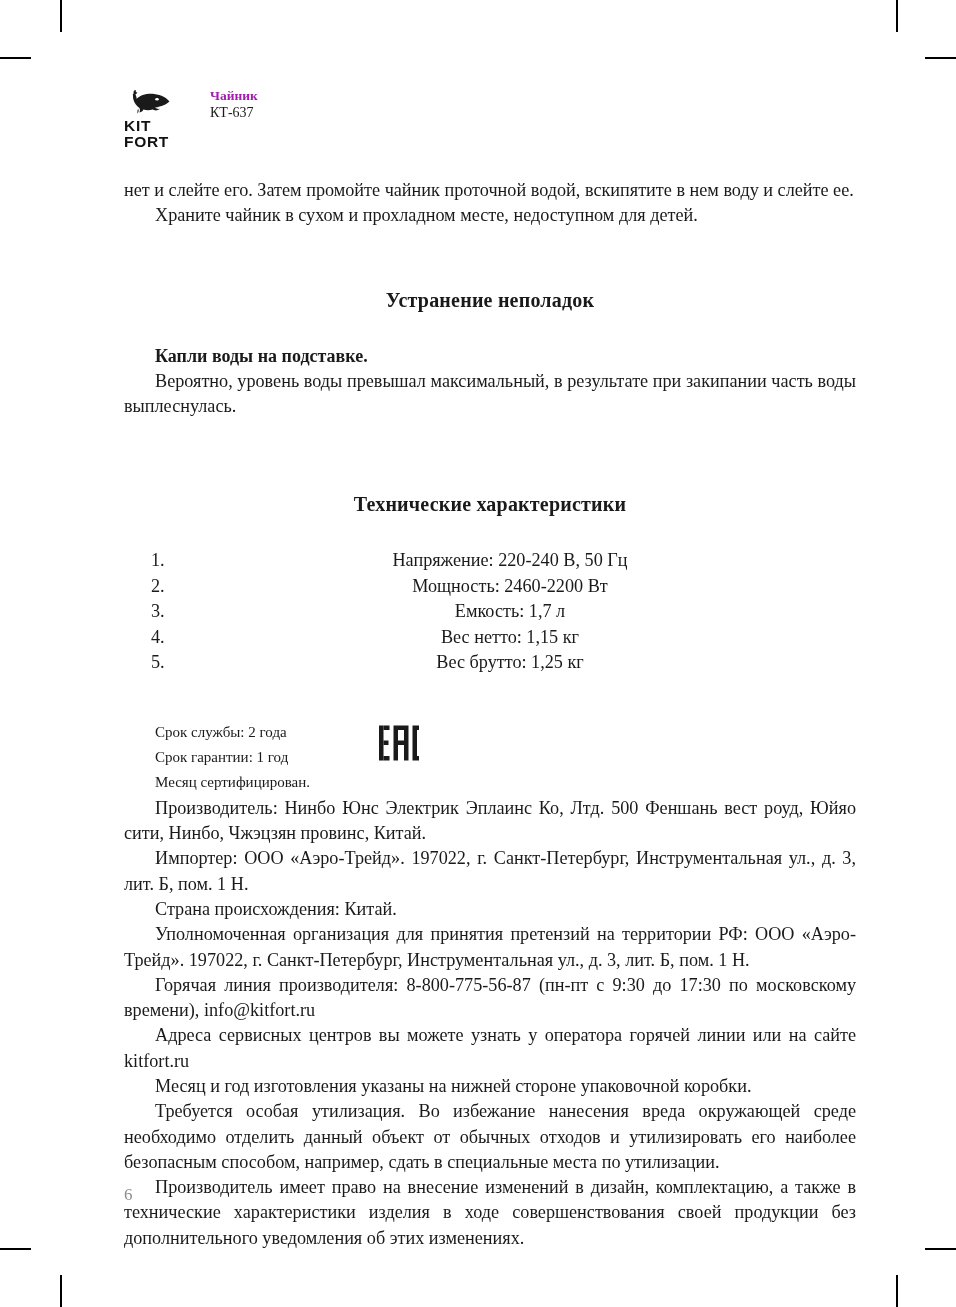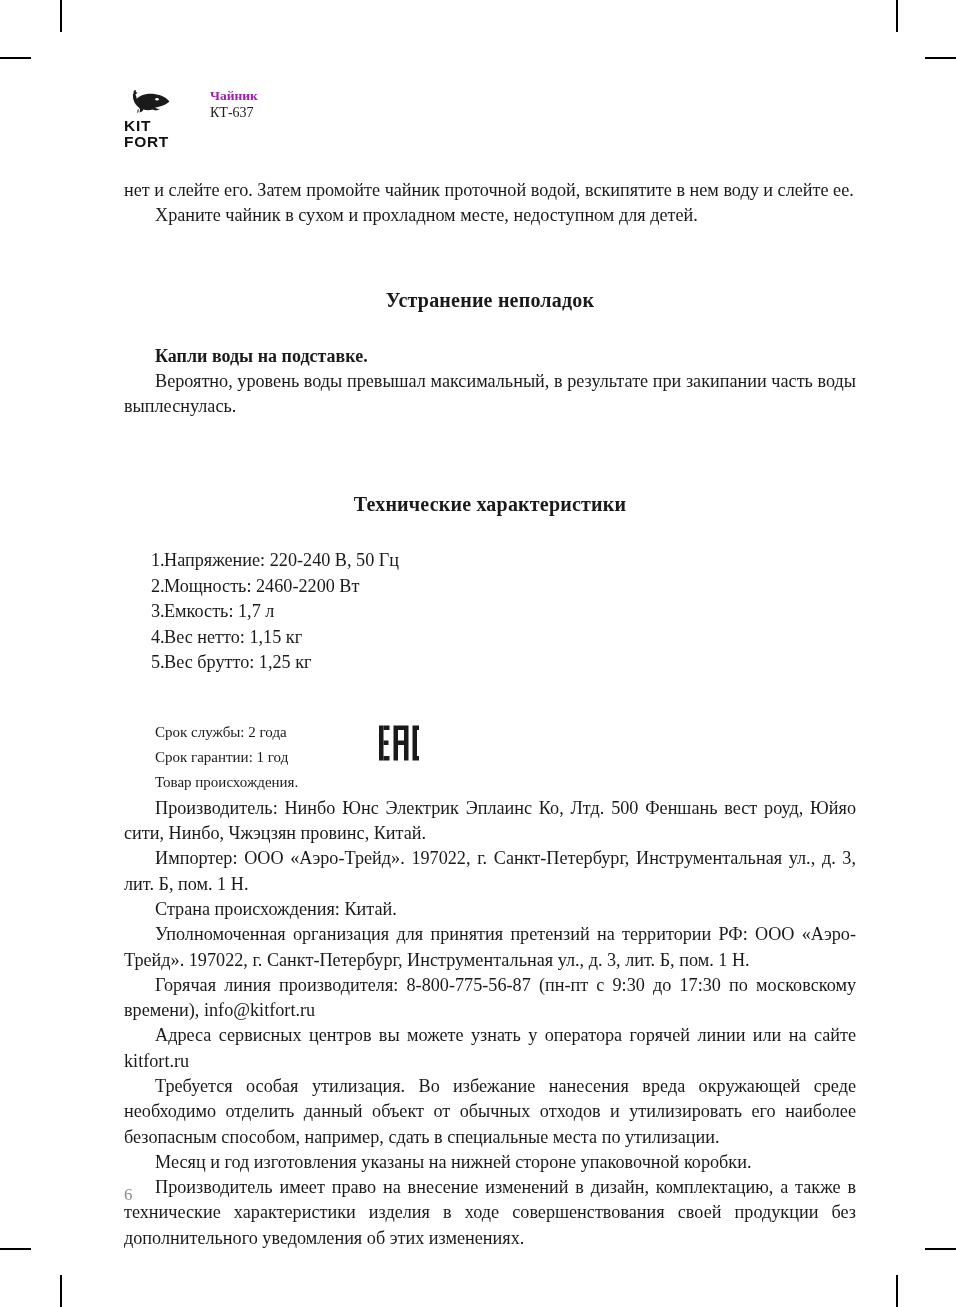--- a/index.html
+++ b/index.html
@@ -141,21 +141,21 @@
     display: flex;
     align-items: baseline;
   }
   ol.specs li .num {
     width: 40px;
     flex: 0 0 40px;
     text-align: left;
     padding-left: 27px;
     box-sizing: border-box;
   }
-  ol.specs li .txt { flex: 1 1 auto; }
+  ol.specs li .txt { flex: 1 1 auto; text-align: center; }
 
   
   .service-block {
     position: relative;
   }
   .service-block .line {
     text-indent: 31px;
     font-size: 15px;
     line-height: 25.4px;
   }
@@ -250,21 +250,21 @@
         <span class="num">5.</span>
         <span class="txt">Вес брутто: 1,25 кг</span>
       </li>
     </ol>
 
     <div class="gap-l"></div>
 
     <div class="service-block">
       <div class="line">Срок службы: 2 года</div>
       <div class="line">Срок гарантии: 1 год</div>
-      <div class="line">Товар происхождения.</div>
+      <div class="line">Месяц сертифицирован.</div>
       <svg class="eac-mark" viewBox="0 0 84 74" aria-hidden="true">
 
         <rect x="2" y="2" width="9" height="70" fill="#1a1a1a"></rect>
         <rect x="11" y="2" width="12" height="9" fill="#1a1a1a"></rect>
         <rect x="11" y="32" width="10" height="9" fill="#1a1a1a"></rect>
         <rect x="11" y="63" width="12" height="9" fill="#1a1a1a"></rect>
 
         <rect x="31" y="2" width="9" height="70" fill="#1a1a1a"></rect>
         <rect x="40" y="2" width="12" height="9" fill="#1a1a1a"></rect>
         <rect x="52" y="2" width="9" height="70" fill="#1a1a1a"></rect>
@@ -275,21 +275,21 @@
         <rect x="78" y="63" width="4" height="9" fill="#1a1a1a"></rect>
       </svg>
     </div>
 
     <p class="para indent">Производитель: Нинбо Юнс Электрик Эплаинс Ко, Лтд. 500 Феншань вест роуд, Юйяо сити, Нинбо, Чжэцзян провинс, Китай.</p>
     <p class="para indent">Импортер: ООО «Аэро-Трейд». 197022, г. Санкт-Петербург, Инструментальная ул., д. 3, лит. Б, пом. 1 Н.</p>
     <p class="para indent last-line-left">Страна происхождения: Китай.</p>
     <p class="para indent">Уполномоченная организация для принятия претензий на территории РФ: ООО «Аэро-Трейд». 197022, г. Санкт-Петербург, Инструментальная ул., д. 3, лит. Б, пом. 1 Н.</p>
     <p class="para indent">Горячая линия производителя: 8-800-775-56-87 (пн-пт с 9:30 до 17:30 по московскому времени), info@kitfort.ru</p>
     <p class="para indent">Адреса сервисных центров вы можете узнать у оператора горячей линии или на сайте kitfort.ru</p>
+    <p class="para indent last-line-left">Месяц и год изготовления указаны на нижней стороне упаковочной коробки.</p>
     <p class="para indent">Требуется особая утилизация. Во избежание нанесения вреда окружающей среде необходимо отделить данный объект от обычных отходов и утилизировать его наиболее безопасным способом, например, сдать в специальные места по утилизации.</p>
-    <p class="para indent last-line-left">Месяц и год изготовления указаны на нижней стороне упаковочной коробки.</p>
     <p class="para indent">Производитель имеет право на внесение изменений в дизайн, комплектацию, а также в технические характеристики изделия в ходе совершенствования своей продукции без дополнительного уведомления об этих изменениях.</p>
 
   </div>
 
   <div class="folio">6</div>
 
 </div>
 
 </body></html>

